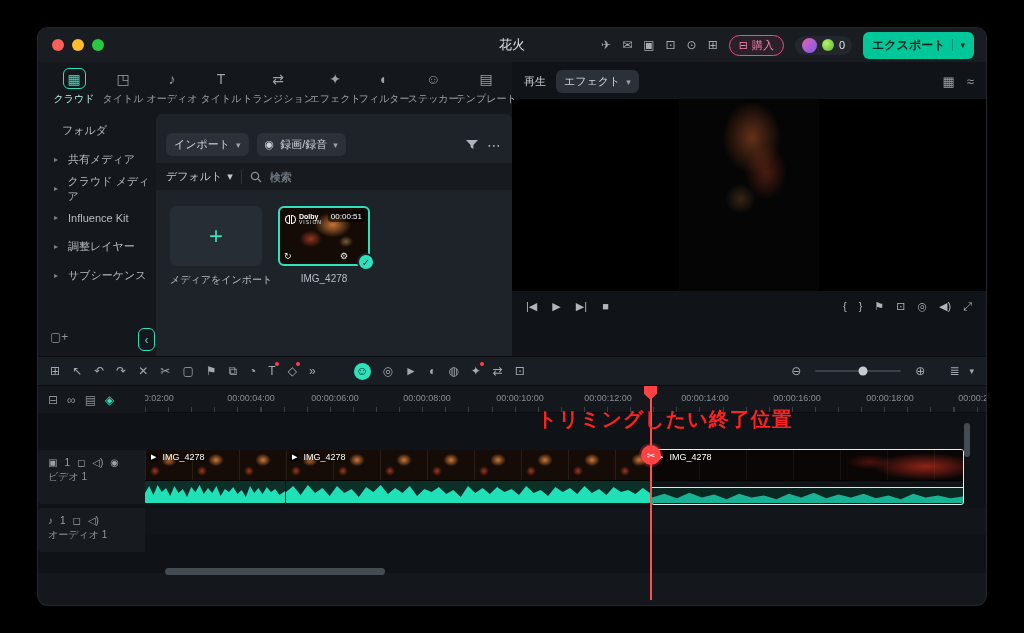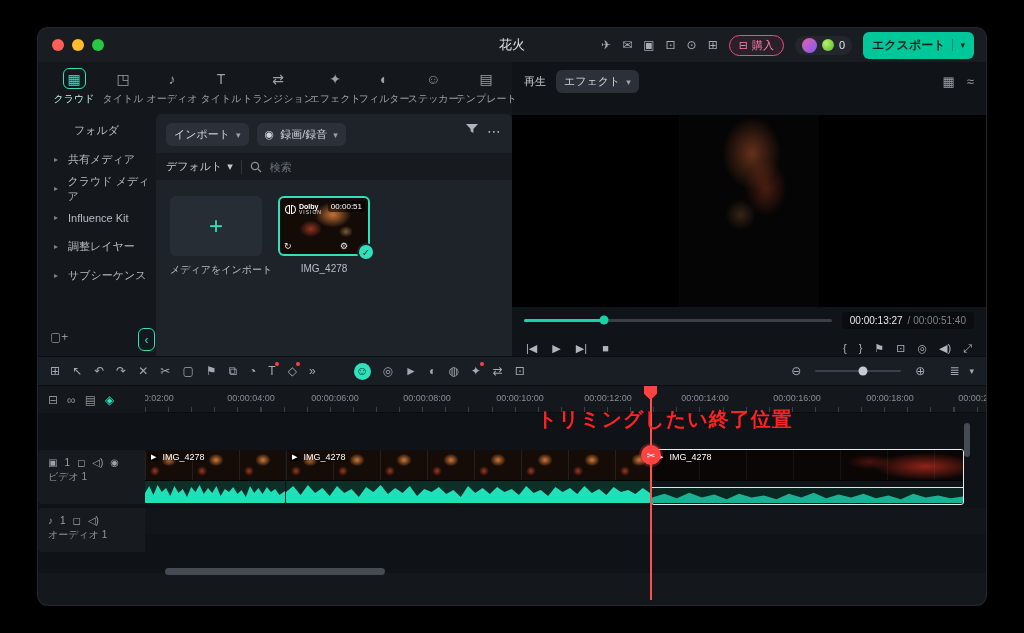--- a/index.html
+++ b/index.html
@@ -29,36 +29,36 @@
   .tab { min-width:40px; display:flex; flex-direction:column; align-items:center; gap:3px; color:#9aa1a8; font-size:10px; white-space:nowrap; }
   .tab .tico { font-size:14px; height:21px; min-width:23px; display:flex; align-items:center; justify-content:center; }
   .tab.active { color:#bdf5e7; }
   .tab.active .tico { border:1.5px solid #2fe2bc; border-radius:6px; color:#2fe2bc; }
 
   
   .sidebar { position:absolute; left:0; top:88px; width:118px; height:238px; background:#14171b; font-size:11px; }
   .side-item { height:29px; display:flex; align-items:center; padding-left:16px; color:#b6bcc3; gap:6px; }
   .side-item .arr { font-size:8px; color:#7d848c; width:8px; }
   .side-item.active { background:#2c323b; border-radius:7px; margin:0 4px 0 4px; padding-left:10px; color:#fff; }
-  .side-item.indent { padding-left:36px; }
+  .side-item.indent { padding-left:24px; }
   .side-foot { position:absolute; left:0; top:300px; width:118px; height:26px; }
   .newfolder { position:absolute; left:12px; top:2px; color:#8f969d; font-size:12px; }
   .collapse { position:absolute; left:100px; top:0; width:17px; height:23px; border:1px solid #2fe2bc; border-radius:6px; color:#2fe2bc; display:flex; align-items:center; justify-content:center; font-size:12px; background:#14171b; }
 
   
   .media { position:absolute; left:118px; top:86px; width:356px; height:242px; background:#1e232a; border-radius:6px 6px 0 0; }
-  .media-toolbar { display:flex; gap:8px; padding:9px 10px 7px; }
+  .media-toolbar { display:flex; align-items:center; gap:8px; padding:9px 10px 7px;margin-top:10px; }
   .pill { background:#2c3139; border-radius:6px; padding:4px 8px; display:flex; align-items:center; gap:6px; font-size:11px; color:#cfd4da; }
   .pill .chev { font-size:9px; color:#9aa1a8; }
   .mt-spacer { flex:1; }
   .more-dots { color:#aeb4bb; font-size:14px; letter-spacing:1px; }
   .search-row { display:flex; align-items:center; gap:8px; padding:6px 10px; background:#171b20; }
   .coll-label { font-size:11px; color:#c3c8ce; display:flex; gap:5px; align-items:center; }
   .sdiv { width:1px; height:14px; background:#30353c; }
-  .search-row input { background:transparent; border:none; outline:none; color:#d0d5db; font-size:11px; width:150px; }
+  .search-row input { background:transparent; border:none; outline:none; color:#d0d5db; font-size:11px; width:150px;font-weight:bold; }
   .search-row input::placeholder { color:#6d747c; }
 
   .tiles { display:flex; gap:16px; padding:16px 14px; align-items:flex-start; }
   .tile { width:92px; }
   .tile-box { width:92px; height:60px; background:#272d35; border-radius:6px; display:flex; align-items:center; justify-content:center; position:relative; }
   .plus-glyph { color:#2fe2bc; font-size:24px; font-weight:300; line-height:1; }
   .tile-label { margin-top:7px; font-size:10px; color:#b9bec5; text-align:center; white-space:nowrap; }
   .clip-box { border:2px solid #2fe2bc; background:
       radial-gradient(26px 18px at 60% 30%, rgba(255,150,70,.75), transparent 70%),
       radial-gradient(16px 12px at 35% 55%, rgba(255,90,50,.55), transparent 70%),
@@ -71,21 +71,21 @@
   .dd i.dl { border-radius:5px 0 0 5px; }
   .dd i.dr { border-radius:0 5px 5px 0; }
   .dtxt { display:flex; flex-direction:column; line-height:1; }
   .dtxt b { color:#fff; font-size:7px; }
   .dtxt span { color:#e3e7ec; font-size:5px; letter-spacing:1px; }
   .clip-mini-icons { position:absolute; bottom:3px; left:4px; right:20px; display:flex; justify-content:space-between; color:#e3e7ec; font-size:9px; }
   .check { position:absolute; right:-7px; bottom:-7px; width:18px; height:18px; border-radius:50%; background:#2fe2bc; color:#063228; display:flex; align-items:center; justify-content:center; font-size:10px; font-weight:bold; border:2px solid #1e232a; }
 
   
   .preview { position:absolute; left:474px; top:34px; width:474px; height:294px; background:#101318; }
-  .pv-head { display:flex; align-items:center; gap:10px; padding:8px 12px 22px; }
+  .pv-head { display:flex; align-items:center; gap:10px; padding:8px 12px 6px; }
   .pv-head .lbl { font-size:11px; color:#c6cbd1; }
   .pv-head-icons { margin-left:auto; display:flex; gap:12px; color:#9aa1a8; font-size:13px; }
   .pv-video { position:relative; height:192px; background:#000; }
   .pv-col { position:absolute; left:50%; transform:translateX(-50%); top:0; bottom:0; width:140px; background:
       radial-gradient(42px 52px at 52% 20%, rgba(255,120,60,.38), transparent 70%),
       radial-gradient(30px 40px at 62% 38%, rgba(255,90,50,.28), transparent 70%),
       radial-gradient(22px 22px at 44% 52%, rgba(255,160,90,.2), transparent 70%),
       #050505; }
   .pv-progress { display:flex; align-items:center; padding:0 12px; gap:10px; height:26px; }
   .bar { position:relative; flex:1; height:3px; background:#3a4047; border-radius:2px; }
@@ -328,30 +328,20 @@
         <span class="chev">▾</span>
       </div>
       <div class="pv-head-icons">
         <span>▦</span>
         <span>≈</span>
       </div>
     </div>
     <div class="pv-video">
       <div class="pv-col"></div>
     </div>
-    <div class="pv-progress">
-      <div class="bar">
-        <div class="bar-fill"></div>
-        <div class="knob"></div>
-      </div>
-      <div class="timecode">
-        <span class="tc-cur">00:00:13:27</span>
-        <span class="tc-total">/ 00:00:51:40</span>
-      </div>
-    </div>
     <div class="pv-controls">
       <div class="pv-left">
         <span>|◀</span>
         <span>▶</span>
         <span>▶|</span>
         <span>■</span>
       </div>
       <div class="pv-right">
         <span>{</span>
         <span>}</span>

